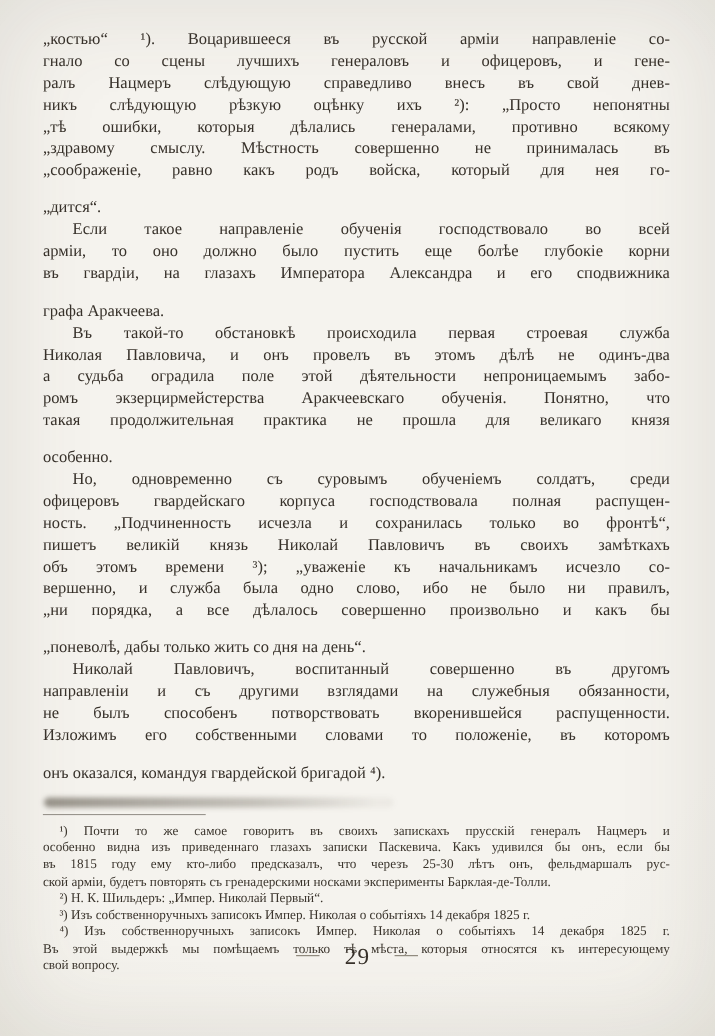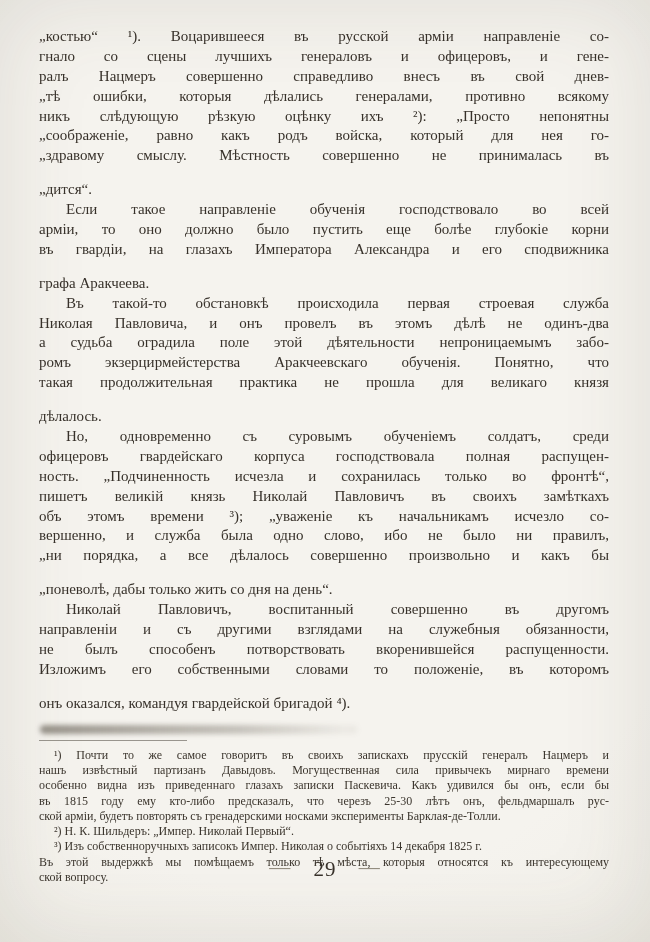--- a/index.html
+++ b/index.html
@@ -66,40 +66,40 @@
 </style>
 </head>
 <body>
 
 <div class="page">
 
   <div>
       <div>
         <div class="line">„костью“ ¹). Воцарившееся въ русской арміи направленіе со-</div>
         <div class="line">гнало со сцены лучшихъ генераловъ и офицеровъ, и гене-</div>
-        <div class="line">ралъ Нацмеръ совершенно справедливо внесъ въ свой днев-</div>
+        <div class="line">ралъ Нацмеръ слѣдующую справедливо внесъ въ свой днев-</div>
+        <div class="line">никъ слѣдующую рѣзкую оцѣнку ихъ ²): „Просто непонятны</div>
         <div class="line">„тѣ ошибки, которыя дѣлались генералами, противно всякому</div>
-        <div class="line">никъ слѣдующую рѣзкую оцѣнку ихъ ²): „Просто непонятны</div>
+        <div class="line">„здравому смыслу. Мѣстность совершенно не принималась въ</div>
         <div class="line">„соображеніе, равно какъ родъ войска, который для нея го-</div>
-        <div class="line">„здравому смыслу. Мѣстность совершенно не принималась въ</div>
         <div class="line last">„дится“.</div>
       </div>
       <div>
         <div class="line indent">Если такое направленіе обученія господствовало во всей</div>
         <div class="line">арміи, то оно должно было пустить еще болѣе глубокіе корни</div>
         <div class="line">въ гвардіи, на глазахъ Императора Александра и его сподвижника</div>
         <div class="line last">графа Аракчеева.</div>
       </div>
       <div>
         <div class="line indent">Въ такой-то обстановкѣ происходила первая строевая служба</div>
         <div class="line">Николая Павловича, и онъ провелъ въ этомъ дѣлѣ не одинъ-два</div>
         <div class="line">а судьба оградила поле этой дѣятельности непроницаемымъ забо-</div>
         <div class="line">ромъ экзерцирмейстерства Аракчеевскаго обученія. Понятно, что</div>
         <div class="line">такая продолжительная практика не прошла для великаго князя</div>
-        <div class="line last">дѣлалось.</div>
+        <div class="line last">особенно.</div>
       </div>
       <div>
         <div class="line indent">Но, одновременно съ суровымъ обученіемъ солдатъ, среди</div>
         <div class="line">офицеровъ гвардейскаго корпуса господствовала полная распущен-</div>
         <div class="line">ность. „Подчиненность исчезла и сохранилась только во фронтѣ“,</div>
         <div class="line">пишетъ великій князь Николай Павловичъ въ своихъ замѣткахъ</div>
         <div class="line">объ этомъ времени ³); „уваженіе къ начальникамъ исчезло со-</div>
         <div class="line">вершенно, и служба была одно слово, ибо не было ни правилъ,</div>
         <div class="line">„ни порядка, а все дѣлалось совершенно произвольно и какъ бы</div>
         <div class="line last">„поневолѣ, дабы только жить со дня на день“.</div>
@@ -113,34 +113,34 @@
       </div>
     </div>
 
   <div class="smudge"></div>
 
   <div class="fn-sep"></div>
 
   <div class="footnotes">
       <div>
         <div class="fn-line indent">¹) Почти то же самое говоритъ въ своихъ запискахъ прусскій генералъ Нацмеръ и</div>
-        <div class="fn-line">нашъ извѣстный партизанъ Давыдовъ. Могущественная сила привычекъ мирнаго времени</div>
         <div class="fn-line">особенно видна изъ приведеннаго глазахъ записки Паскевича. Какъ удивился бы онъ, если бы</div>
         <div class="fn-line">въ 1815 году ему кто-либо предсказалъ, что черезъ 25-30 лѣтъ онъ, фельдмаршалъ рус-</div>
         <div class="fn-line last">ской арміи, будетъ повторять съ гренадерскими носками эксперименты Барклая-де-Толли.</div>
       </div>
       <div>
         <div class="fn-line indent last">²) Н. К. Шильдеръ: „Импер. Николай Первый“.</div>
       </div>
       <div>
         <div class="fn-line indent last">³) Изъ собственноручныхъ записокъ Импер. Николая о событіяхъ 14 декабря 1825 г.</div>
       </div>
       <div>
+        <div class="fn-line indent">⁴) Изъ собственноручныхъ записокъ Импер. Николая о событіяхъ 14 декабря 1825 г.</div>
         <div class="fn-line">Въ этой выдержкѣ мы помѣщаемъ только тѣ мѣста, которыя относятся къ интересующему</div>
-        <div class="fn-line last">ской вопросу.</div>
+        <div class="fn-line last">свой вопросу.</div>
       </div>
     </div>
 
   <div class="footer">
     <span class="dash">—</span>
     <span class="num">29</span>
     <span class="dash">—</span>
   </div>
 
 </div>

